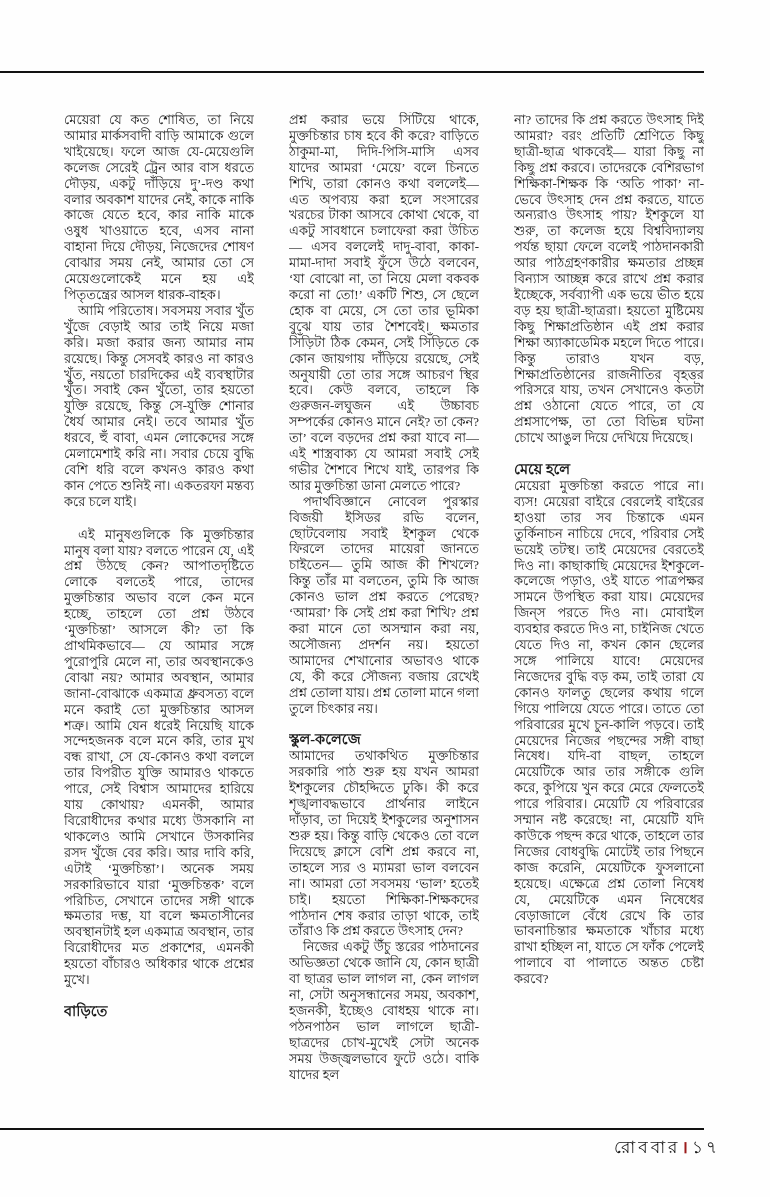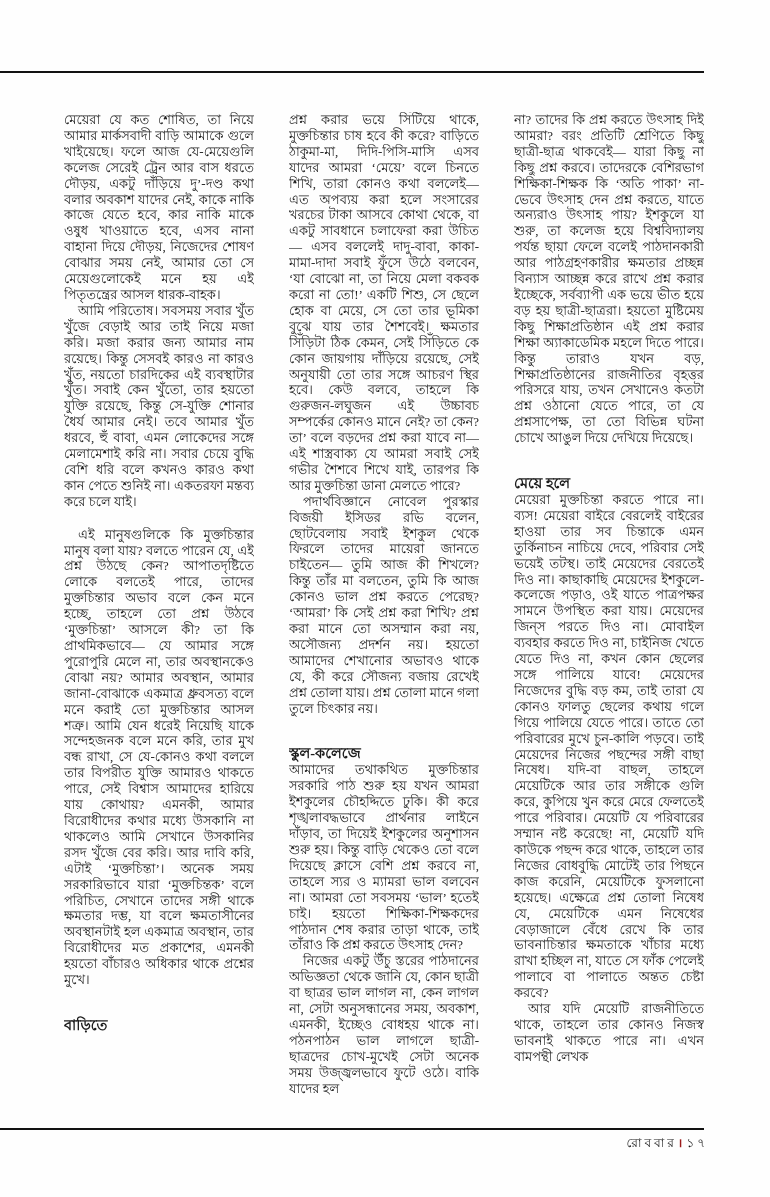--- a/index.html
+++ b/index.html
@@ -24,25 +24,25 @@
   .col{
     flex:1 1 0;min-width:0;overflow:hidden;
     font-size:13px;line-height:15.9px;text-align:justify;
     text-justify:inter-word;
   }
   .col p{margin:0;}
   .col p.indent{text-indent:14px;}
   .col p.gap-above{margin-top:17px;}
   .section-heading{
     font-weight:bold;font-size:14.5px;line-height:16px;
-    margin-top:29px;margin-bottom:1px;text-align:left;
+    margin-top:15px;margin-bottom:1px;text-align:left;
   }
   .footer-line{
-    position:absolute;left:4px;top:1134px;width:704px;
-    text-align:right;font-size:12px;letter-spacing:3px;
+    position:absolute;left:16px;top:1134px;width:704px;
+    text-align:right;font-size:17px;letter-spacing:3px;
     color:#171717;
   }
   .footer-sep{
     font-weight:bold;padding:0 1px;
   }
 </style>
 </head>
 <body>
 
 <div class="page">
@@ -56,28 +56,27 @@
       <p class="indent">আমি পরিতোষ। সবসময় সবার খুঁত খুঁজে বেড়াই আর তাই নিয়ে মজা করি। মজা করার জন্য আমার নাম রয়েছে। কিন্তু সেসবই কারও না কারও খুঁত, নয়তো চারদিকের এই ব্যবস্থাটার খুঁত। সবাই কেন খুঁতো, তার হয়তো যুক্তি রয়েছে, কিন্তু সে-যুক্তি শোনার ধৈর্য আমার নেই। তবে আমার খুঁত ধরবে, হুঁ বাবা, এমন লোকেদের সঙ্গে মেলামেশাই করি না। সবার চেয়ে বুদ্ধি বেশি ধরি বলে কখনও কারও কথা কান পেতে শুনিই না। একতরফা মন্তব্য করে চলে যাই।</p>
       <p class="indent gap-above">এই মানুষগুলিকে কি মুক্তচিন্তার মানুষ বলা যায়? বলতে পারেন যে, এই প্রশ্ন উঠছে কেন? আপাতদৃষ্টিতে লোকে বলতেই পারে, তাদের মুক্তচিন্তার অভাব বলে কেন মনে হচ্ছে, তাহলে তো প্রশ্ন উঠবে ‘মুক্তচিন্তা’ আসলে কী? তা কি প্রাথমিকভাবে— যে আমার সঙ্গে পুরোপুরি মেলে না, তার অবস্থানকেও বোঝা নয়? আমার অবস্থান, আমার জানা-বোঝাকে একমাত্র ধ্রুবসত্য বলে মনে করাই তো মুক্তচিন্তার আসল শত্রু। আমি যেন ধরেই নিয়েছি যাকে সন্দেহজনক বলে মনে করি, তার মুখ বন্ধ রাখা, সে যে-কোনও কথা বললে তার বিপরীত যুক্তি আমারও থাকতে পারে, সেই বিশ্বাস আমাদের হারিয়ে যায় কোথায়? এমনকী, আমার বিরোধীদের কথার মধ্যে উসকানি না থাকলেও আমি সেখানে উসকানির রসদ খুঁজে বের করি। আর দাবি করি, এটাই ‘মুক্তচিন্তা’। অনেক সময় সরকারিভাবে যারা ‘মুক্তচিন্তক’ বলে পরিচিত, সেখানে তাদের সঙ্গী থাকে ক্ষমতার দম্ভ, যা বলে ক্ষমতাসীনের অবস্থানটাই হল একমাত্র অবস্থান, তার বিরোধীদের মত প্রকাশের, এমনকী হয়তো বাঁচারও অধিকার থাকে প্রশ্নের মুখে।</p>
       <div class="section-heading">বাড়িতে</div>
     </div>
 
     <div class="col">
       <p>প্রশ্ন করার ভয়ে সিঁটিয়ে থাকে, মুক্তচিন্তার চাষ হবে কী করে? বাড়িতে ঠাকুমা-মা, দিদি-পিসি-মাসি এসব যাদের আমরা ‘মেয়ে’ বলে চিনতে শিখি, তারা কোনও কথা বললেই— এত অপব্যয় করা হলে সংসারের খরচের টাকা আসবে কোথা থেকে, বা একটু সাবধানে চলাফেরা করা উচিত— এসব বললেই দাদু-বাবা, কাকা-মামা-দাদা সবাই ফুঁসে উঠে বলবেন, ‘যা বোঝো না, তা নিয়ে মেলা বকবক করো না তো!’ একটি শিশু, সে ছেলে হোক বা মেয়ে, সে তো তার ভূমিকা বুঝে যায় তার শৈশবেই। ক্ষমতার সিঁড়িটা ঠিক কেমন, সেই সিঁড়িতে কে কোন জায়গায় দাঁড়িয়ে রয়েছে, সেই অনুযায়ী তো তার সঙ্গে আচরণ স্থির হবে। কেউ বলবে, তাহলে কি গুরুজন-লঘুজন এই উচ্চাবচ সম্পর্কের কোনও মানে নেই? তা কেন? তা’ বলে বড়দের প্রশ্ন করা যাবে না— এই শাস্ত্রবাক্য যে আমরা সবাই সেই গভীর শৈশবে শিখে যাই, তারপর কি আর মুক্তচিন্তা ডানা মেলতে পারে?</p>
       <p class="indent">পদার্থবিজ্ঞানে নোবেল পুরস্কার বিজয়ী ইসিডর রভি বলেন, ছোটবেলায় সবাই ইশকুল থেকে ফিরলে তাদের মায়েরা জানতে চাইতেন— তুমি আজ কী শিখলে? কিন্তু তাঁর মা বলতেন, তুমি কি আজ কোনও ভাল প্রশ্ন করতে পেরেছ? ‘আমরা’ কি সেই প্রশ্ন করা শিখি? প্রশ্ন করা মানে তো অসম্মান করা নয়, অসৌজন্য প্রদর্শন নয়। হয়তো আমাদের শেখানোর অভাবও থাকে যে, কী করে সৌজন্য বজায় রেখেই প্রশ্ন তোলা যায়। প্রশ্ন তোলা মানে গলা তুলে চিৎকার নয়।</p>
       <div class="section-heading">স্কুল-কলেজে</div>
       <p>আমাদের তথাকথিত মুক্তচিন্তার সরকারি পাঠ শুরু হয় যখন আমরা ইশকুলের চৌহদ্দিতে ঢুকি। কী করে শৃঙ্খলাবদ্ধভাবে প্রার্থনার লাইনে দাঁড়াব, তা দিয়েই ইশকুলের অনুশাসন শুরু হয়। কিন্তু বাড়ি থেকেও তো বলে দিয়েছে ক্লাসে বেশি প্রশ্ন করবে না, তাহলে স্যর ও ম্যামরা ভাল বলবেন না। আমরা তো সবসময় ‘ভাল’ হতেই চাই। হয়তো শিক্ষিকা-শিক্ষকদের পাঠদান শেষ করার তাড়া থাকে, তাই তাঁরাও কি প্রশ্ন করতে উৎসাহ দেন?</p>
-      <p class="indent">নিজের একটু উঁচু স্তরের পাঠদানের অভিজ্ঞতা থেকে জানি যে, কোন ছাত্রী বা ছাত্রর ভাল লাগল না, কেন লাগল না, সেটা অনুসন্ধানের সময়, অবকাশ, এমনকী, ইচ্ছেও বোধহয় থাকে না। পঠনপাঠন ভাল লাগলে ছাত্রী-ছাত্রদের চোখ-মুখেই সেটা অনেক সময় উজ্জ্বলভাবে ফুটে ওঠে। বাকি যাদের হল</p>
+      <p class="indent">নিজের একটু উঁচু স্তরের পাঠদানের অভিজ্ঞতা থেকে জানি যে, কোন ছাত্রী বা ছাত্রর ভাল লাগল না, কেন লাগল না, সেটা অনুসন্ধানের সময়, অবকাশ, হজনকী, ইচ্ছেও বোধহয় থাকে না। পঠনপাঠন ভাল লাগলে ছাত্রী-ছাত্রদের চোখ-মুখেই সেটা অনেক সময় উজ্জ্বলভাবে ফুটে ওঠে। বাকি যাদের হল</p>
     </div>
 
     <div class="col">
       <p>না? তাদের কি প্রশ্ন করতে উৎসাহ দিই আমরা? বরং প্রতিটি শ্রেণিতে কিছু ছাত্রী-ছাত্র থাকবেই— যারা কিছু না কিছু প্রশ্ন করবে। তাদেরকে বেশিরভাগ শিক্ষিকা-শিক্ষক কি ‘অতি পাকা’ না-ভেবে উৎসাহ দেন প্রশ্ন করতে, যাতে অন্যরাও উৎসাহ পায়? ইশকুলে যা শুরু, তা কলেজ হয়ে বিশ্ববিদ্যালয় পর্যন্ত ছায়া ফেলে বলেই পাঠদানকারী আর পাঠগ্রহণকারীর ক্ষমতার প্রচ্ছন্ন বিন্যাস আচ্ছন্ন করে রাখে প্রশ্ন করার ইচ্ছেকে, সর্বব্যাপী এক ভয়ে ভীত হয়ে বড় হয় ছাত্রী-ছাত্ররা। হয়তো মুষ্টিমেয় কিছু শিক্ষাপ্রতিষ্ঠান এই প্রশ্ন করার শিক্ষা অ্যাকাডেমিক মহলে দিতে পারে। কিন্তু তারাও যখন বড়, শিক্ষাপ্রতিষ্ঠানের রাজনীতির বৃহত্তর পরিসরে যায়, তখন সেখানেও কতটা প্রশ্ন ওঠানো যেতে পারে, তা যে প্রশ্নসাপেক্ষ, তা তো বিভিন্ন ঘটনা চোখে আঙুল দিয়ে দেখিয়ে দিয়েছে।</p>
       <div class="section-heading">মেয়ে হলে</div>
       <p>মেয়েরা মুক্তচিন্তা করতে পারে না। ব্যস! মেয়েরা বাইরে বেরলেই বাইরের হাওয়া তার সব চিন্তাকে এমন তুর্কিনাচন নাচিয়ে দেবে, পরিবার সেই ভয়েই তটস্থ। তাই মেয়েদের বেরতেই দিও না। কাছাকাছি মেয়েদের ইশকুলে-কলেজে পড়াও, ওই যাতে পাত্রপক্ষর সামনে উপস্থিত করা যায়। মেয়েদের জিন্‌স পরতে দিও না। মোবাইল ব্যবহার করতে দিও না, চাইনিজ খেতে যেতে দিও না, কখন কোন ছেলের সঙ্গে পালিয়ে যাবে! মেয়েদের নিজেদের বুদ্ধি বড় কম, তাই তারা যে কোনও ফালতু ছেলের কথায় গলে গিয়ে পালিয়ে যেতে পারে। তাতে তো পরিবারের মুখে চুন-কালি পড়বে। তাই মেয়েদের নিজের পছন্দের সঙ্গী বাছা নিষেধ। যদি-বা বাছল, তাহলে মেয়েটিকে আর তার সঙ্গীকে গুলি করে, কুপিয়ে খুন করে মেরে ফেলতেই পারে পরিবার। মেয়েটি যে পরিবারের সম্মান নষ্ট করেছে! না, মেয়েটি যদি কাউকে পছন্দ করে থাকে, তাহলে তার নিজের বোধবুদ্ধি মোটেই তার পিছনে কাজ করেনি, মেয়েটিকে ফুসলানো হয়েছে। এক্ষেত্রে প্রশ্ন তোলা নিষেধ যে, মেয়েটিকে এমন নিষেধের বেড়াজালে বেঁধে রেখে কি তার ভাবনাচিন্তার ক্ষমতাকে খাঁচার মধ্যে রাখা হচ্ছিল না, যাতে সে ফাঁক পেলেই পালাবে বা পালাতে অন্তত চেষ্টা করবে?</p>
-      <p class="indent">আর যদি মেয়েটি রাজনীতিতে থাকে, তাহলে তার কোনও নিজস্ব ভাবনাই থাকতে পারে না। এখন বামপন্থী লেখক</p>
     </div>
 
   </div>
 
   <div class="rule rule-bottom"></div>
 
   <div class="footer-line">
     <span>রোববার</span><span class="footer-sep" style="color: rgb(155, 27, 27);">।</span><span>১৭</span>
   </div>
 

